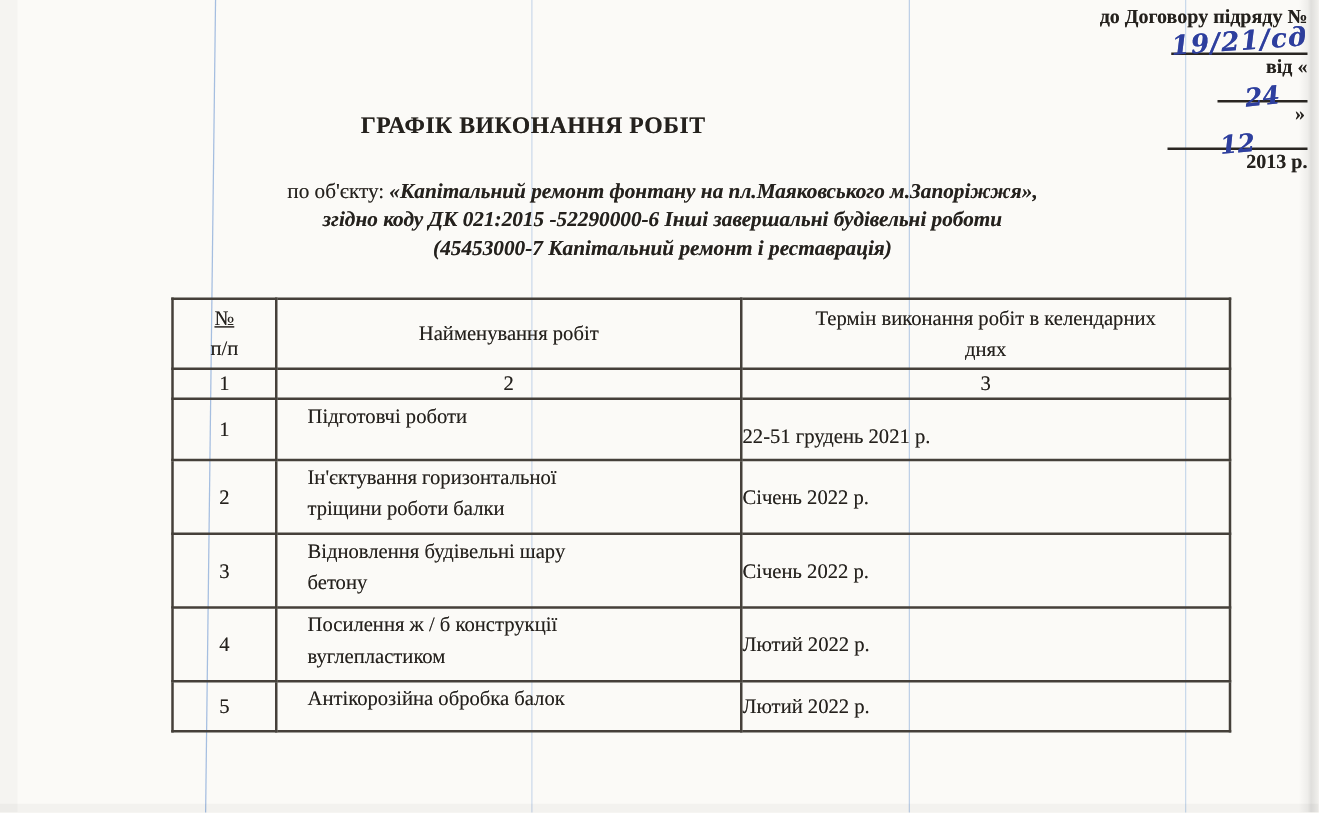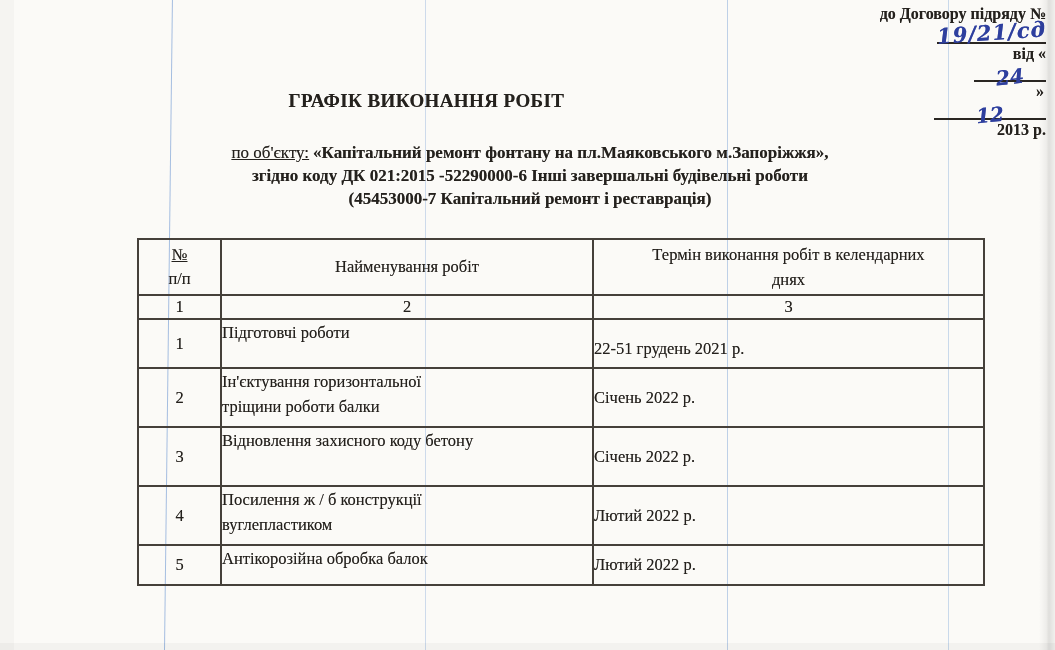--- a/index.html
+++ b/index.html
@@ -37,36 +37,36 @@
   .hw-day{font-size:20px;transform:rotate(-6deg);position:relative;top:3px;}
   .hw-month{font-size:20px;transform:rotate(-5deg);position:relative;top:3px;}
   .year{margin-left:5px;}
   .closeq{margin:0 2px 0 2px;}
   
   .title{position:absolute;top:90px;left:0;width:853px;text-align:center;
     font-size:19px;font-weight:bold;letter-spacing:.4px;}
   
   .object{position:absolute;top:141px;left:55px;width:950px;text-align:center;
     font-size:17px;line-height:23px;}
-  .obj-strong{font-weight:bold;}
-  .obj-lead{font-weight:normal;font-style:normal;margin-right:4px;text-decoration:underline;}
+  .obj-strong{font-weight:bold;font-style:italic;}
+  .obj-lead{font-weight:normal;font-style:normal;margin-right:4px;}
   
   table.sched{position:absolute;left:137px;top:238px;border-collapse:collapse;table-layout:fixed;
     font-size:16.5px;color:#24211d;}
   table.sched td{border:2px solid #45403a;padding:0;}
   td.c-num{width:81px;text-align:center;vertical-align:middle;}
   td.c-name{width:370px;text-align:left;vertical-align:top;padding:6px 8px 4px 14px;}
   td.c-term{width:389px;text-align:left;vertical-align:middle;padding-left:14px;}
   tr.h-row{height:56px;}
   tr.n-row{height:24px;}
   tr.r1{height:49px;} tr.r2{height:59px;} tr.r3{height:59px;} tr.r4{height:59px;} tr.r5{height:40px;}
   .hcell{text-align:center;vertical-align:middle;line-height:24px;}
   .num-hdr-top{text-decoration:underline;}
   .hdr3-wrap{display:inline-block;max-width:300px;line-height:25px;}
-  .name-wrap{display:inline-block;max-width:256px;line-height:25px;}
+  .name-wrap{display:inline-block;max-width:256px;line-height:25px;margin-left:24px;}
   tr.n-row td{text-align:center;vertical-align:middle;}
   tr.r1 td.c-term{vertical-align:middle;padding-top:10px;}
 </style>
 </head>
 <body>
 
 <div class="page">
 
   <span class="fold f1"></span>
   <span class="fold f2"></span>
@@ -117,21 +117,21 @@
       <td class="c-name"><span class="name-wrap">Підготовчі роботи</span></td>
       <td class="c-term">22-51 грудень 2021 р.</td>
     </tr>
     <tr class="r2">
       <td class="c-num">2</td>
       <td class="c-name"><span class="name-wrap">Ін'єктування горизонтальної тріщини роботи балки</span></td>
       <td class="c-term">Січень 2022 р.</td>
     </tr>
     <tr class="r3">
       <td class="c-num">3</td>
-      <td class="c-name"><span class="name-wrap">Відновлення захисного коду бетону</span></td>
+      <td class="c-name"><span class="name-wrap">Відновлення будівельні шару бетону</span></td>
       <td class="c-term">Січень 2022 р.</td>
     </tr>
     <tr class="r4">
       <td class="c-num">4</td>
       <td class="c-name"><span class="name-wrap">Посилення ж / б конструкції вуглепластиком</span></td>
       <td class="c-term">Лютий 2022 р.</td>
     </tr>
     <tr class="r5">
       <td class="c-num">5</td>
       <td class="c-name"><span class="name-wrap">Антікорозійна обробка балок</span></td>

